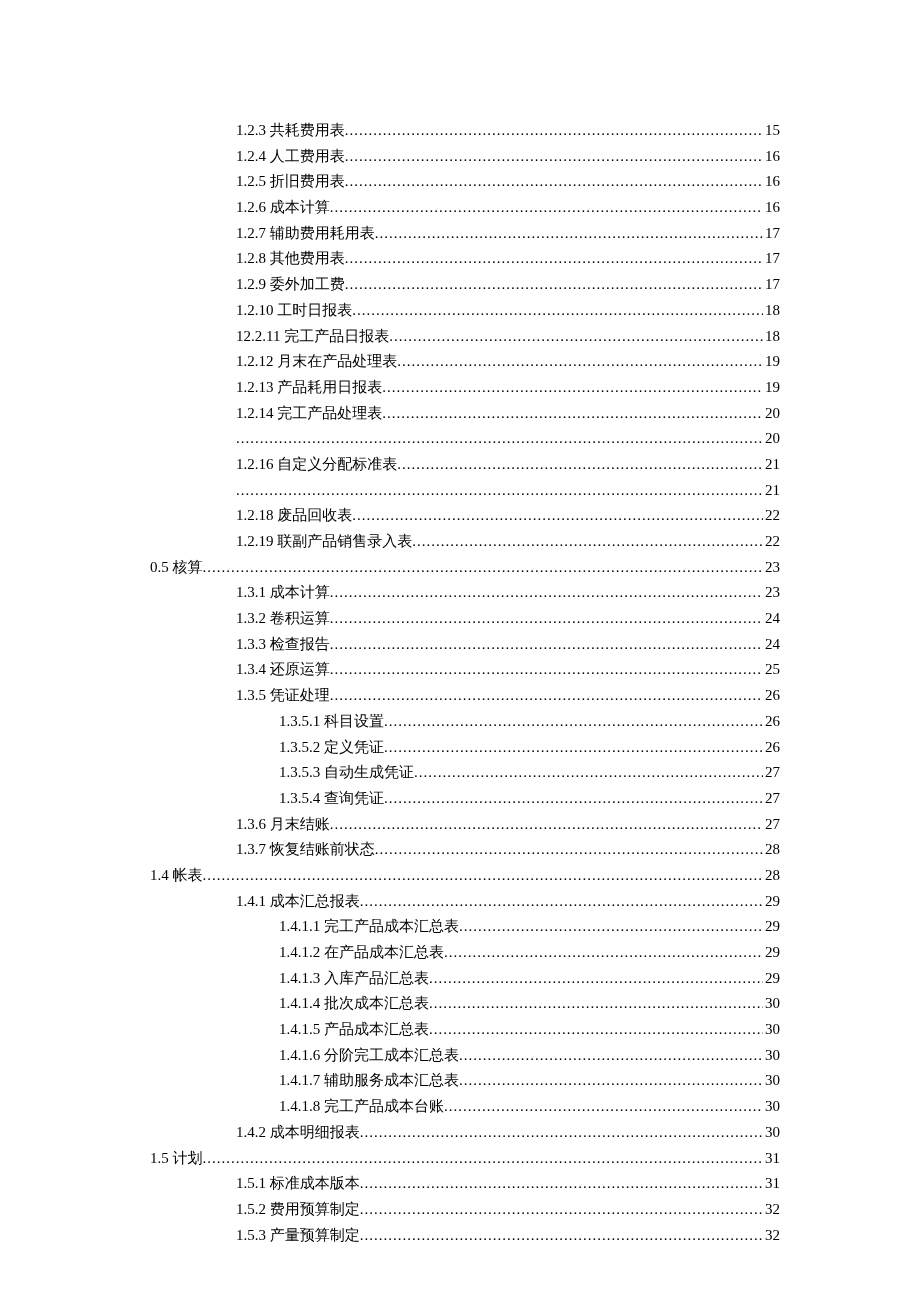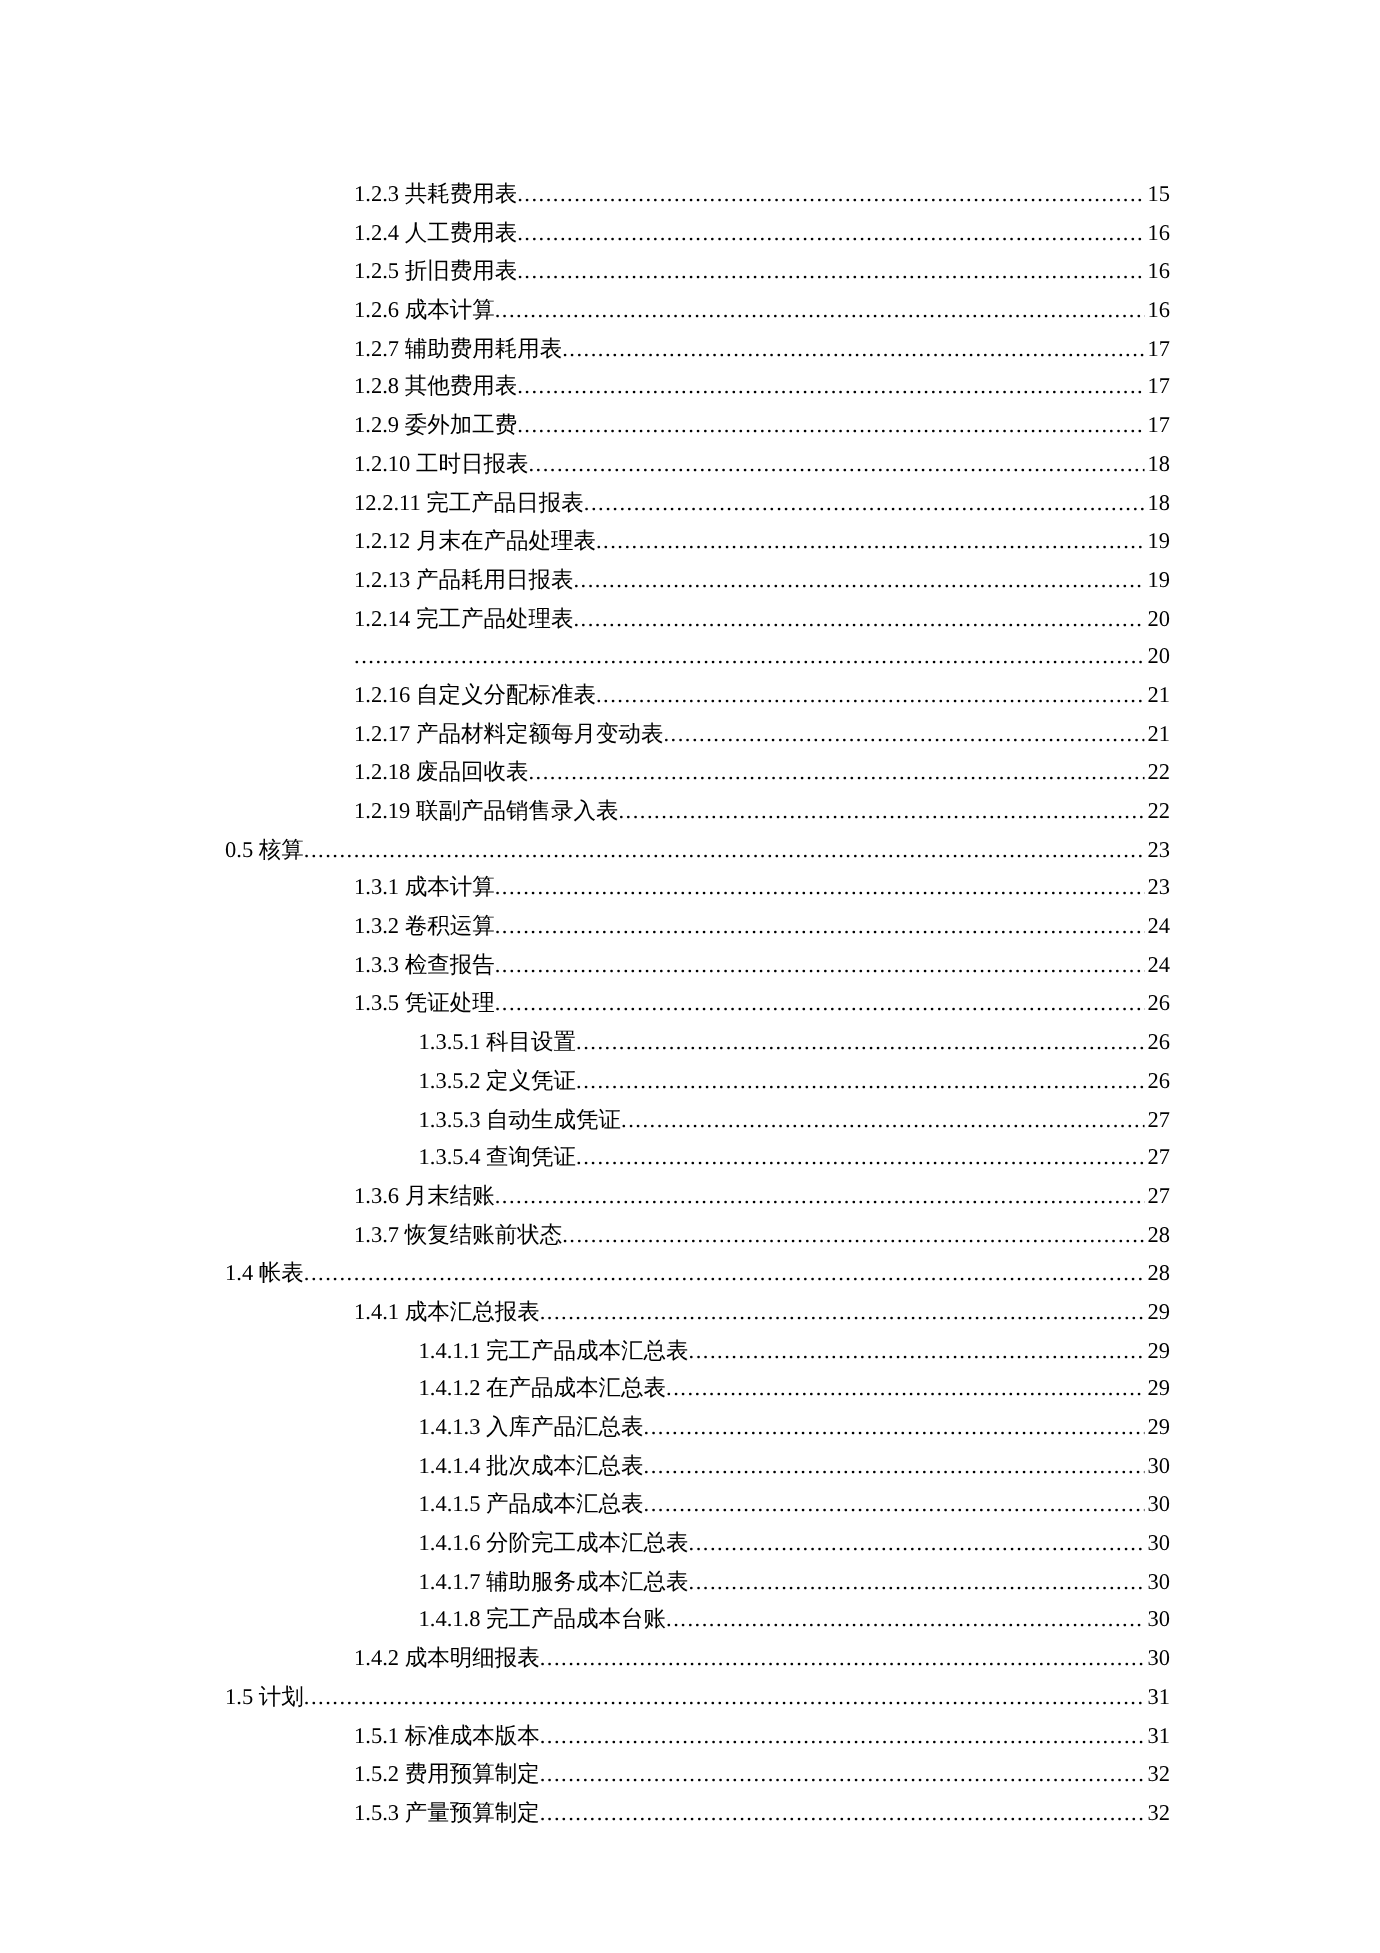--- a/index.html
+++ b/index.html
@@ -101,21 +101,20 @@
     <div class="toc-line indent-l1">
       <span class="toc-dots"></span>
       <span class="toc-page">20</span>
     </div>
     <div class="toc-line indent-l1">
       <span class="toc-label">1.2.16 自定义分配标准表</span>
       <span class="toc-dots"></span>
       <span class="toc-page">21</span>
     </div>
     <div class="toc-line indent-l1">
-      <span class="toc-label">1.2.17 产品材料定额每月变动表</span>
       <span class="toc-dots"></span>
       <span class="toc-page">21</span>
     </div>
     <div class="toc-line indent-l1">
       <span class="toc-label">1.2.18 废品回收表</span>
       <span class="toc-dots"></span>
       <span class="toc-page">22</span>
     </div>
     <div class="toc-line indent-l1">
       <span class="toc-label">1.2.19 联副产品销售录入表</span>
@@ -134,20 +133,25 @@
     </div>
     <div class="toc-line indent-l1">
       <span class="toc-label">1.3.2 卷积运算</span>
       <span class="toc-dots"></span>
       <span class="toc-page">24</span>
     </div>
     <div class="toc-line indent-l1">
       <span class="toc-label">1.3.3 检查报告</span>
       <span class="toc-dots"></span>
       <span class="toc-page">24</span>
+    </div>
+    <div class="toc-line indent-l1">
+      <span class="toc-label">1.3.4 还原运算</span>
+      <span class="toc-dots"></span>
+      <span class="toc-page">25</span>
     </div>
     <div class="toc-line indent-l1">
       <span class="toc-label">1.3.5 凭证处理</span>
       <span class="toc-dots"></span>
       <span class="toc-page">26</span>
     </div>
     <div class="toc-line indent-l2">
       <span class="toc-label">1.3.5.1 科目设置</span>
       <span class="toc-dots"></span>
       <span class="toc-page">26</span>

